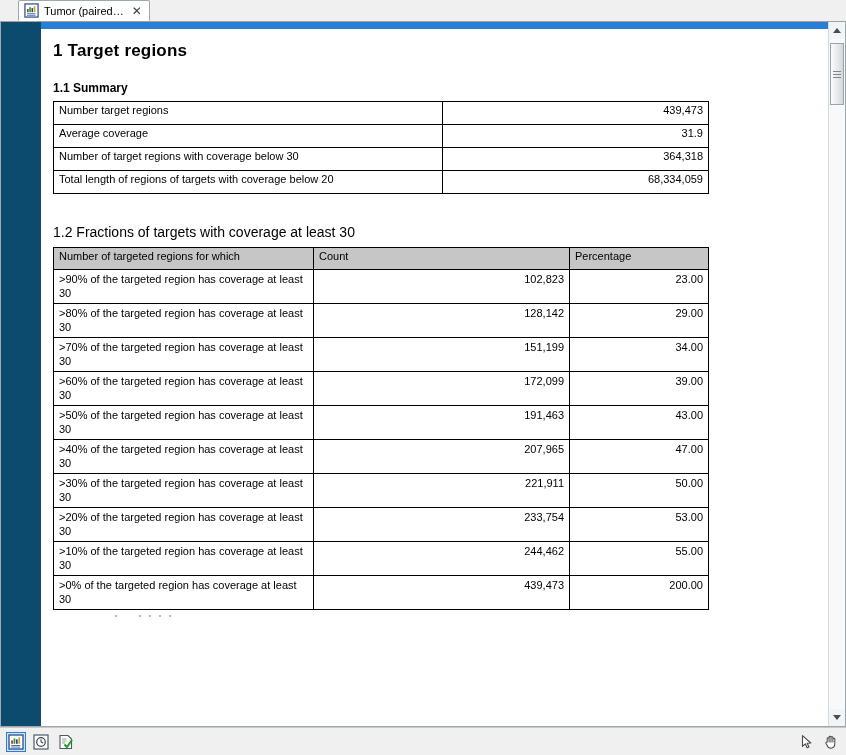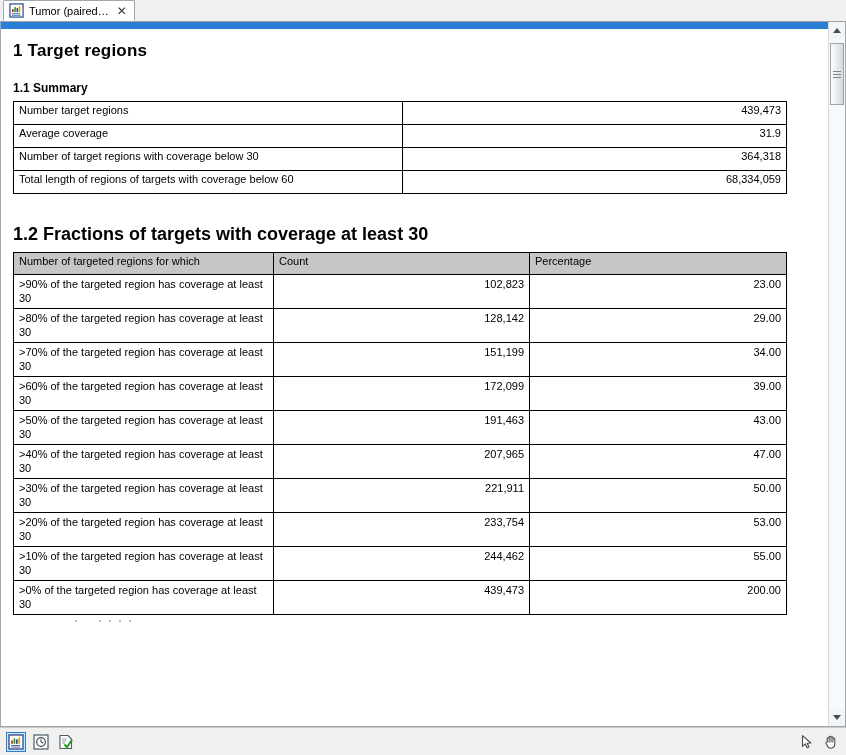--- a/index.html
+++ b/index.html
@@ -29,21 +29,21 @@
 
   
   .tab-strip {
     position: relative;
     height: 22px;
     background: #f0f0f0;
     border-bottom: 1px solid #a0a0a0;
     box-sizing: border-box;
     display: flex;
     align-items: flex-end;
-    padding-left: 3px;
+    padding-left: 18px;
   }
   .tab {
     display: flex;
     align-items: center;
     height: 21px;
     box-sizing: border-box;
     padding: 0 7px 0 5px;
     background: #ffffff;
     border: 1px solid #9fa8ae;
     border-bottom: 1px solid #ffffff;
@@ -77,20 +77,21 @@
   
   .content-area {
     position: relative;
     flex: 1;
     display: flex;
     background: #0c4a6e;
     border: 1px solid #9fa8ae;
     border-top: none;
     box-sizing: border-box;
     overflow: hidden;
+    padding-left: 40px;
   }
   .doc-pane {
     position: relative;
     flex: 1;
     overflow: hidden;
     background: #ffffff;
   }
   .focus-bar {
     height: 7px;
     background: #2a7fd4;
@@ -107,29 +108,29 @@
     font-weight: bold;
     margin: 4px 0 0 2px;
     letter-spacing: 0.2px;
   }
   h2.sec {
     font-size: 12px;
     font-weight: bold;
     margin: 20px 0 6px 2px;
   }
   h2.sec2 {
-    font-size: 18px;
-    font-weight: bold;
+    font-size: 14px;
+    font-weight: normal;
     margin: 30px 0 7px 2px;
   }
 
   
   table.rep {
     border-collapse: collapse;
-    width: 774px;
+    width: 656px;
     table-layout: fixed;
     margin-left: 2px;
     font-size: 11px;
   }
   table.rep td, table.rep th {
     border: 1px solid #000000;
     padding: 2px 5px;
     vertical-align: top;
     font-weight: normal;
     background: #ffffff;
@@ -307,21 +308,21 @@
             </tr>
             <tr>
               <td class="k">Average coverage</td>
               <td class="v">31.9</td>
             </tr>
             <tr>
               <td class="k">Number of target regions with coverage below 30</td>
               <td class="v">364,318</td>
             </tr>
             <tr>
-              <td class="k">Total length of regions of targets with coverage below 60</td>
+              <td class="k">Total length of regions of targets with coverage below 20</td>
               <td class="v">68,334,059</td>
             </tr>
           </tbody>
         </table>
 
         <h2 class="sec2">1.2 Fractions of targets with coverage at least 30</h2>
 
         <table class="rep fractions">
           <colgroup>
               <col class="c1">

